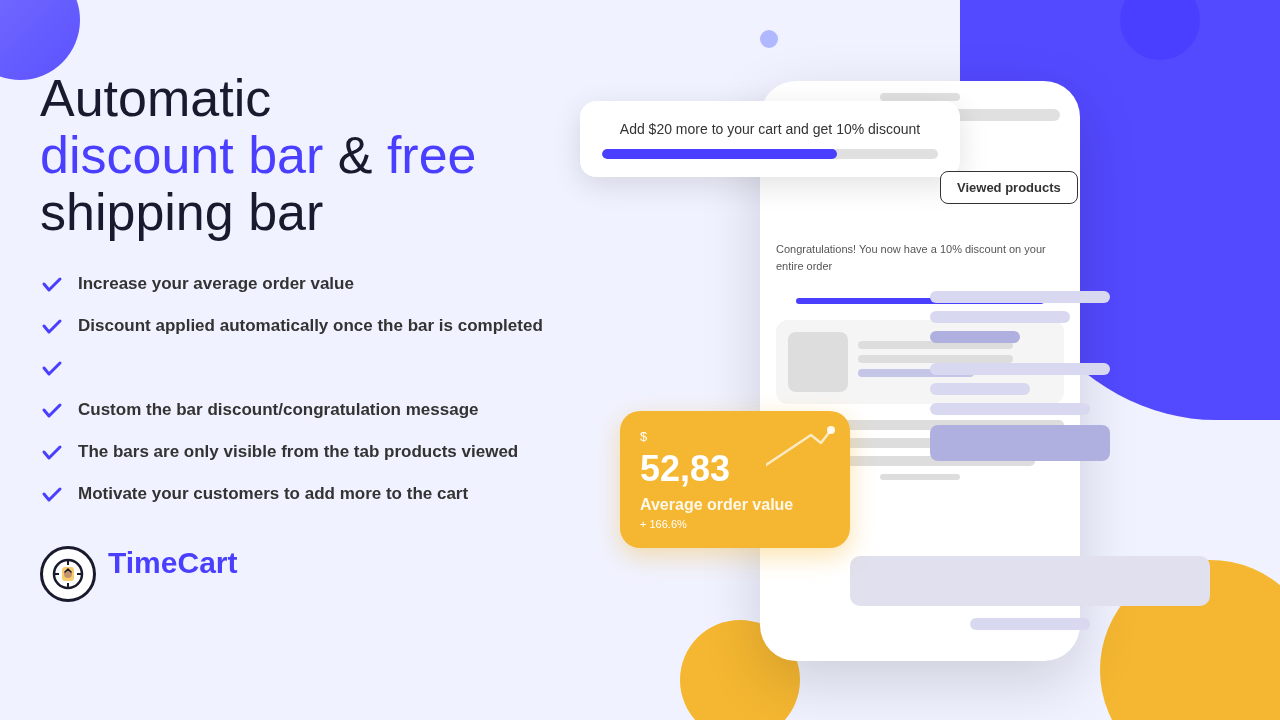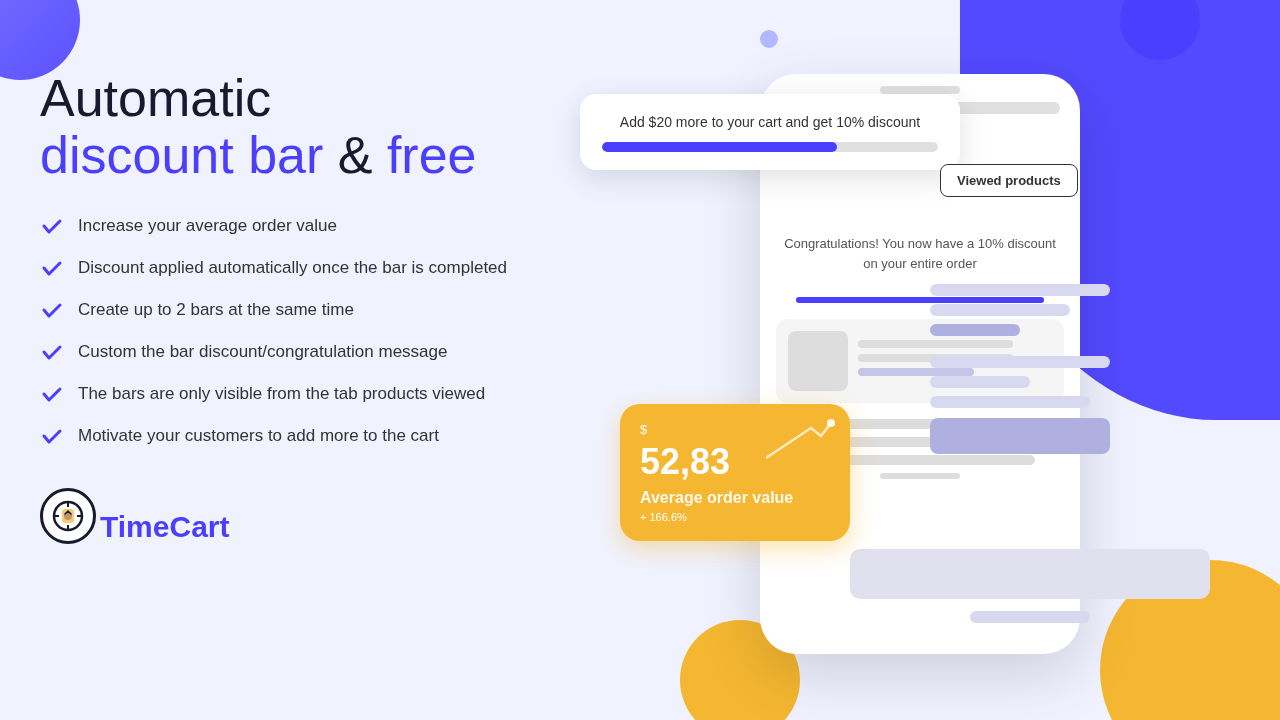--- a/index.html
+++ b/index.html
@@ -113,42 +113,42 @@
       margin-bottom: 40px;
     }
 
     .features-list li {
       display: flex;
       align-items: center;
       gap: 14px;
       font-size: 17px;
       color: #333;
       margin-bottom: 18px;
-      font-weight: 400;
+      font-weight: 700;
     }
 
     .check-icon {
       width: 24px;
       height: 24px;
       flex-shrink: 0;
       display: flex;
       align-items: center;
       justify-content: center;
     }
 
     .check-icon svg {
       width: 22px;
       height: 22px;
     }
 
     
     .logo {
       display: flex;
-      align-items: flex-end;
-      gap: 4px;
+      align-items: flex-start;
+      gap: 12px;
       margin-top: 20px;
     }
 
     .logo-icon {
       width: 56px;
       height: 56px;
       border-radius: 50%;
       border: 3px solid #1a1a2e;
       display: flex;
       align-items: center;
@@ -162,21 +162,21 @@
       color: #1a1a2e;
     }
 
     .logo-text span {
       color: #4a3fff;
     }
 
     
     .right-mockup {
       position: absolute;
-      top: 44px;
+      top: 51px;
       left: 560px;
       width: 680px;
       height: 620px;
     }
 
     
     .phone-mockup {
       position: absolute;
       top: 30px;
       left: 200px;
@@ -246,23 +246,23 @@
       z-index: 11;
     }
 
     
     .congrats-section {
       margin-top: 120px;
       padding: 0 16px;
     }
 
     .congrats-text {
-      font-size: 13px;
+      font-size: 11px;
       color: #555;
-      text-align: center;
+      text-align: left;
       line-height: 1.5;
       margin-bottom: 24px;
     }
 
     .congrats-bar {
       height: 6px;
       background: #4a3fff;
       border-radius: 3px;
       margin: 0 20px;
     }
@@ -383,20 +383,21 @@
 <div class="bg-dot-mid-right"></div>
 <div class="bg-dot-bottom"></div>
 
 <div class="left-content">
 
   <h1 class="main-title">
     <span>Automatic</span><br>
     <span class="highlight">discount bar</span>
     <span> &amp; </span>
     <span class="highlight">free</span><br>
+    <span>shipping bar</span>
   </h1>
 
   <ul class="features-list">
     <li>
       <span class="check-icon">
         <svg viewBox="0 0 22 22" fill="none">
           <polyline points="3,11 8,17 19,6" stroke="#4a3fff" stroke-width="3" stroke-linecap="round" stroke-linejoin="round"></polyline>
         </svg>
       </span>
       <span>Increase your average order value</span>
@@ -408,21 +409,20 @@
         </svg>
       </span>
       <span>Discount applied automatically once the bar is completed</span>
     </li>
     <li>
       <span class="check-icon">
         <svg viewBox="0 0 22 22" fill="none">
           <polyline points="3,11 8,17 19,6" stroke="#4a3fff" stroke-width="3" stroke-linecap="round" stroke-linejoin="round"></polyline>
         </svg>
       </span>
-      <span>Create up to 2 bars at the same time</span>
     </li>
     <li>
       <span class="check-icon">
         <svg viewBox="0 0 22 22" fill="none">
           <polyline points="3,11 8,17 19,6" stroke="#4a3fff" stroke-width="3" stroke-linecap="round" stroke-linejoin="round"></polyline>
         </svg>
       </span>
       <span>Custom the bar discount/congratulation message</span>
     </li>
     <li>

